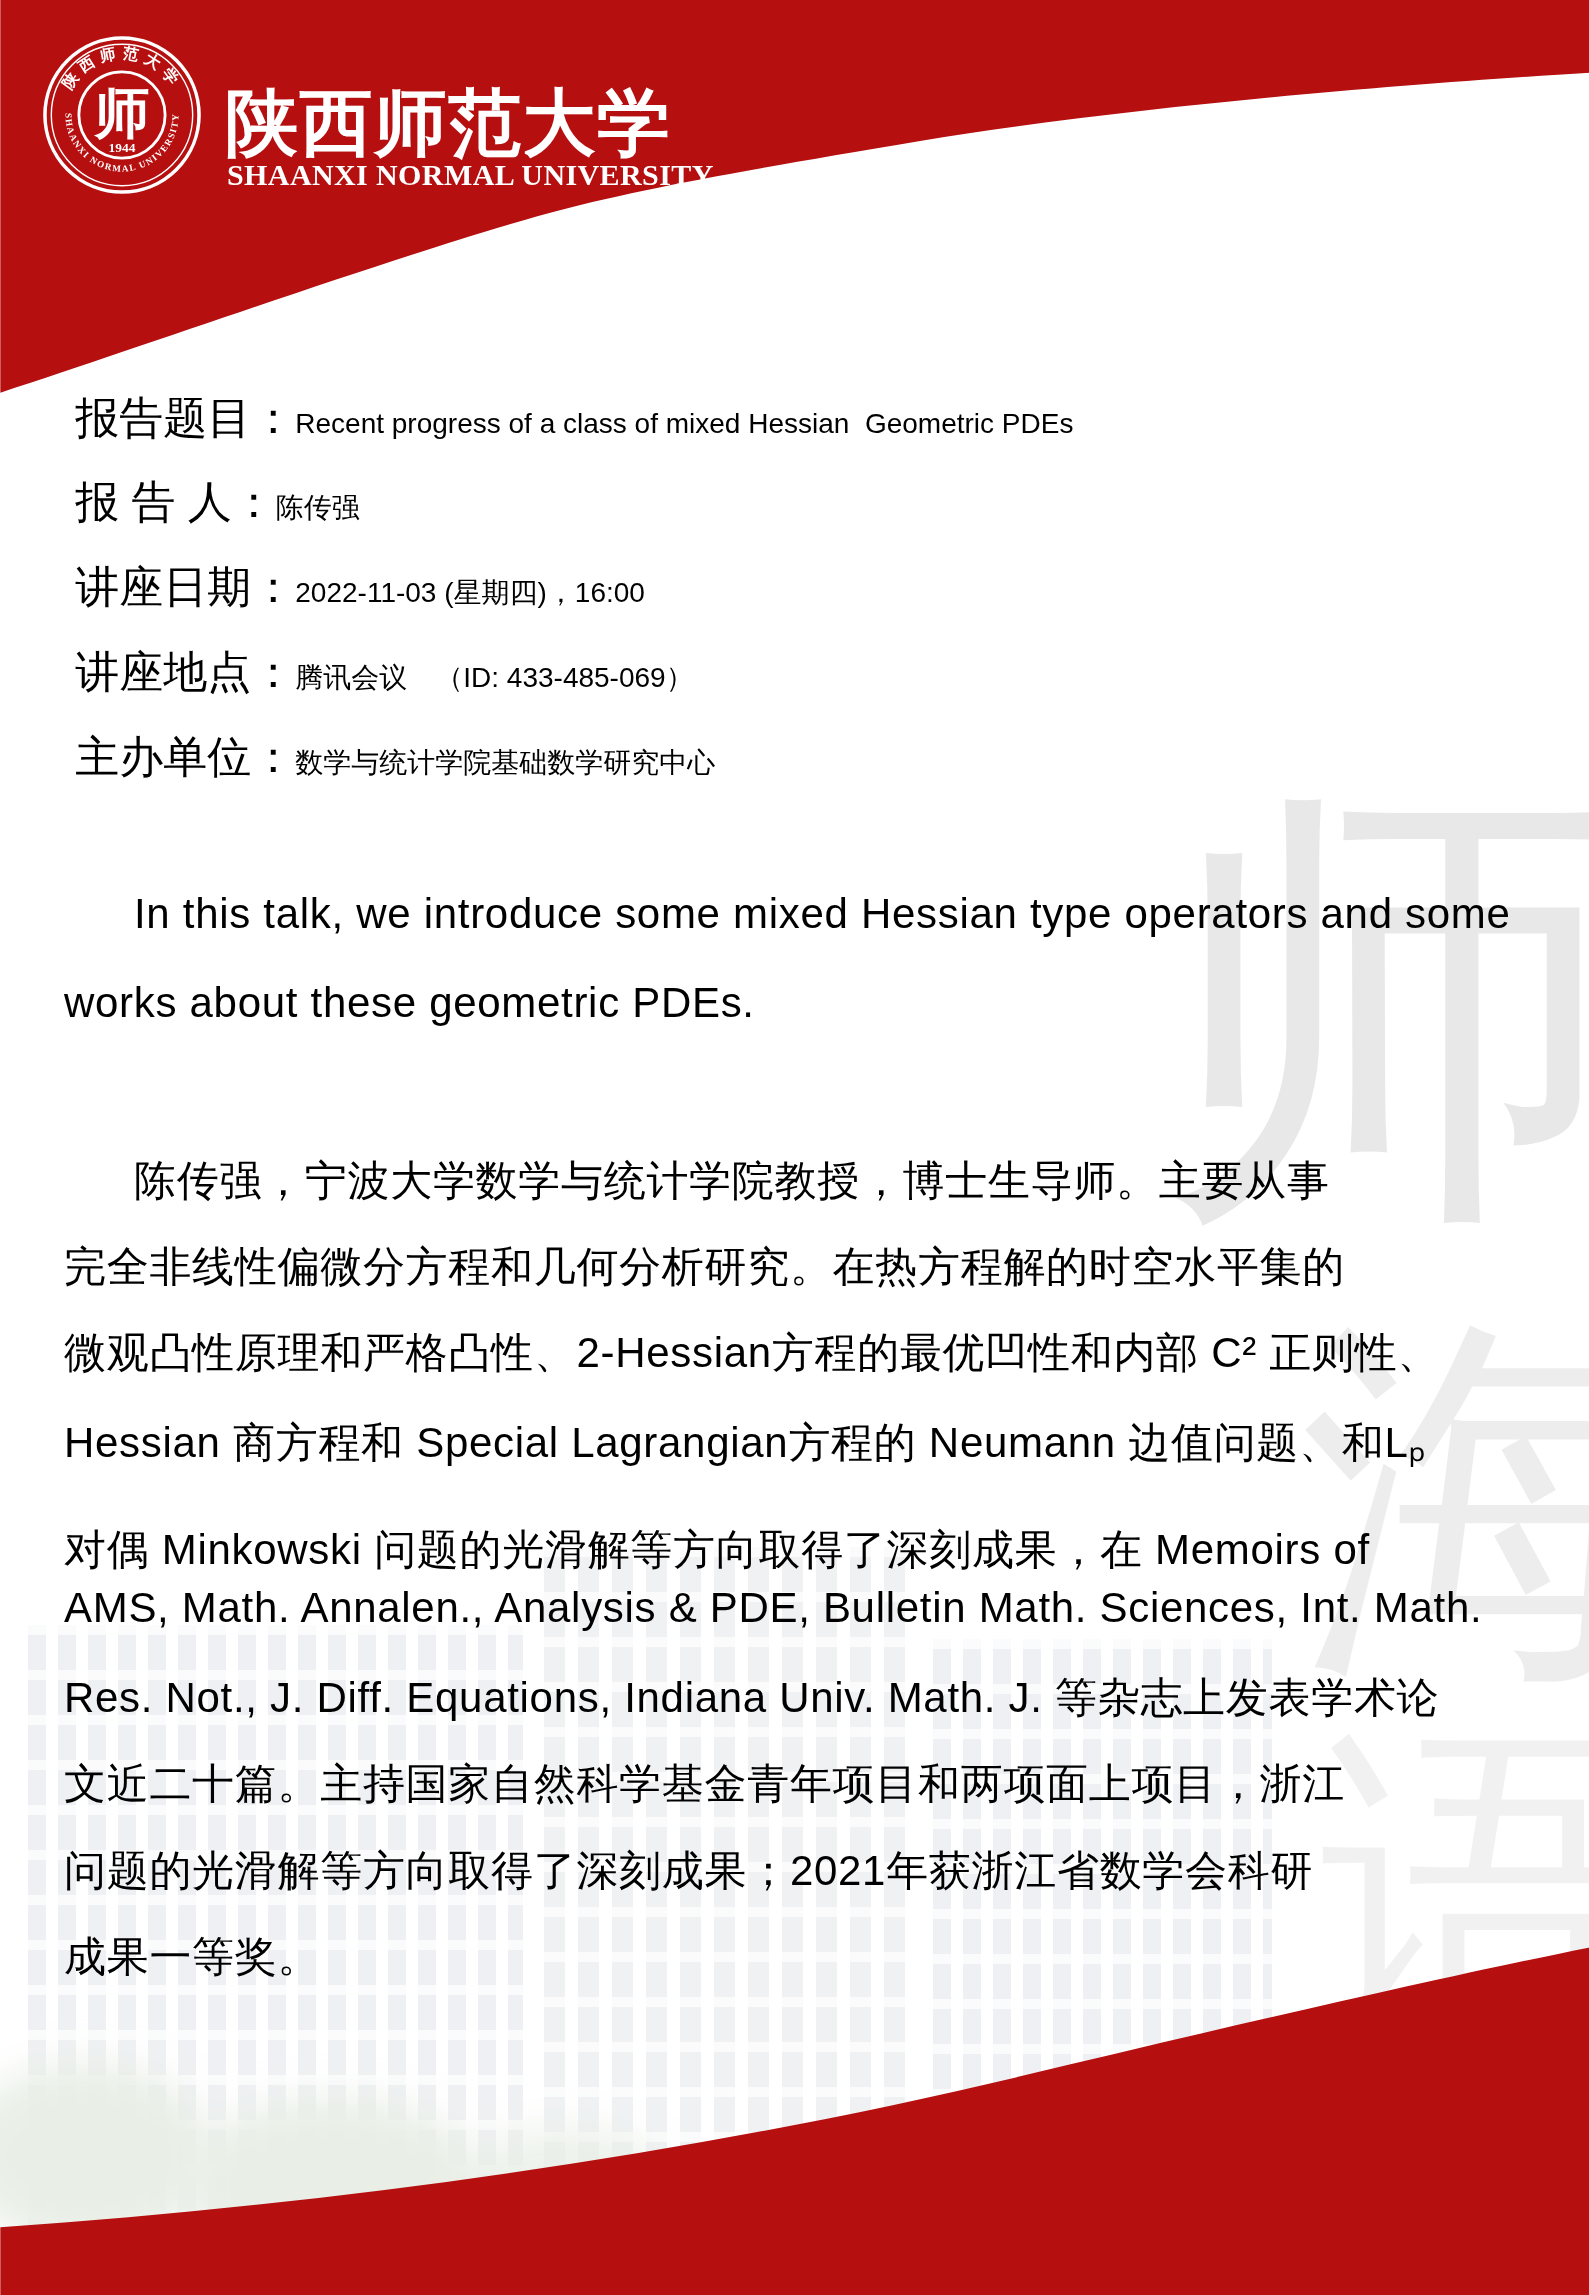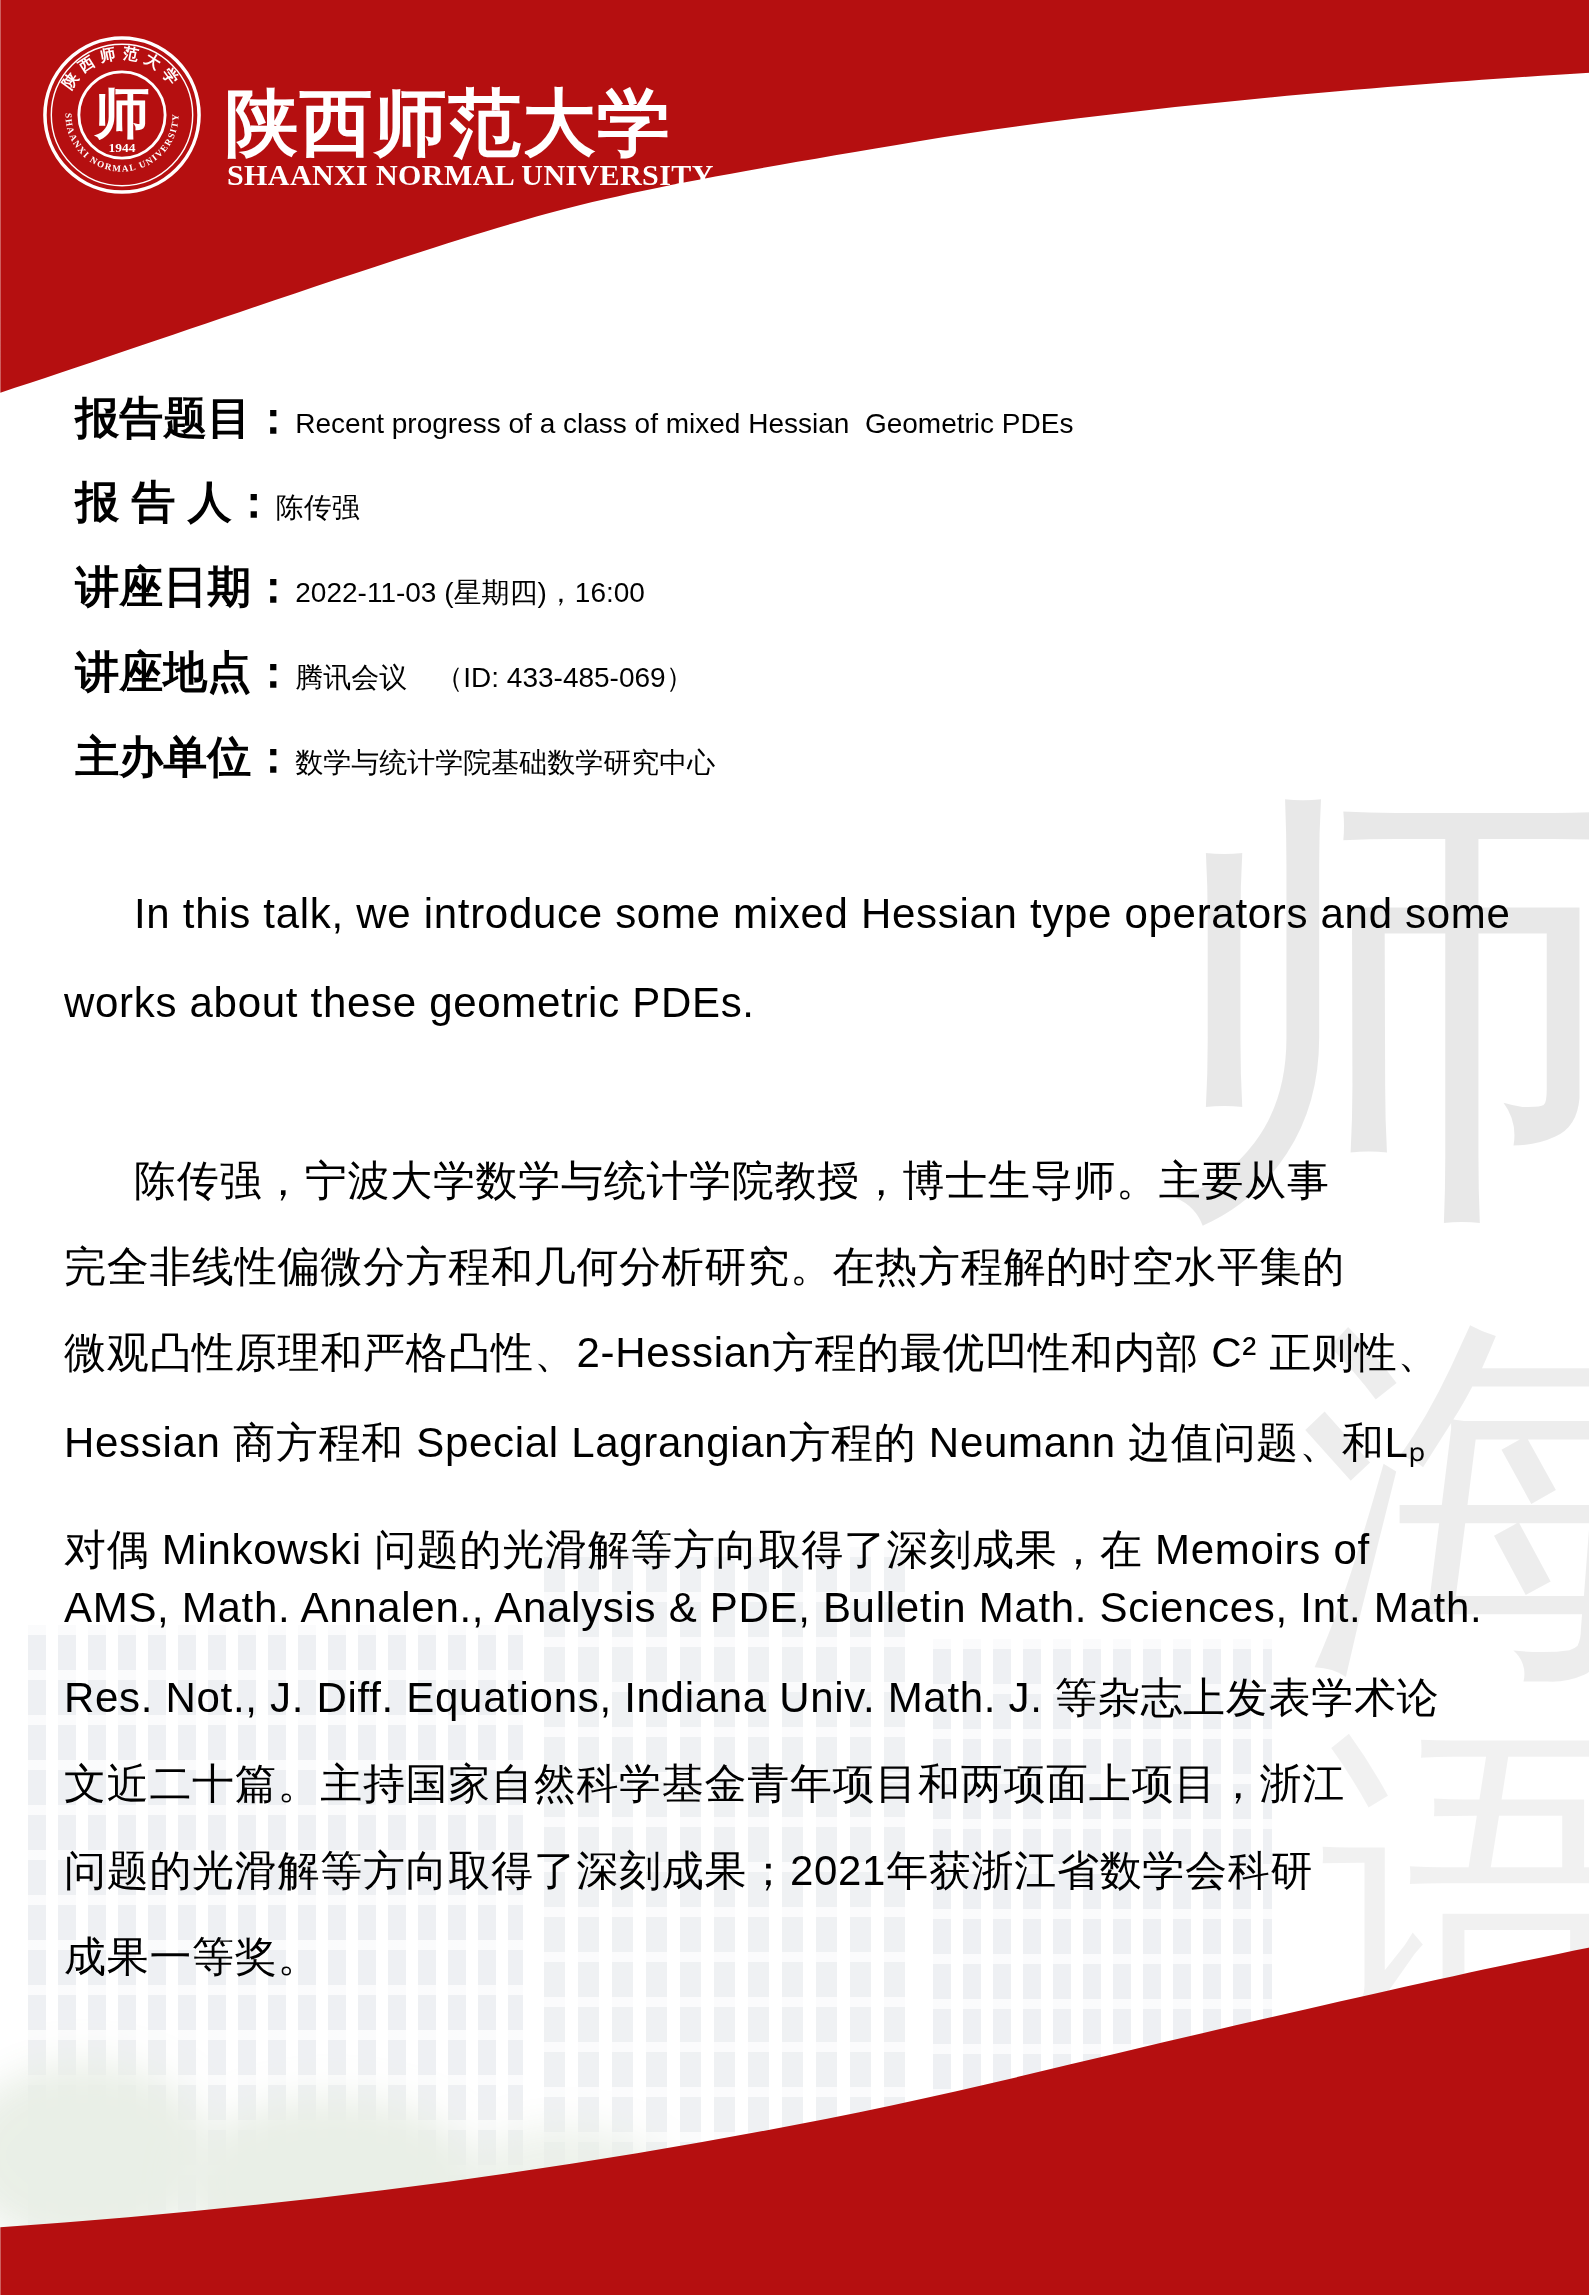--- a/index.html
+++ b/index.html
@@ -44,21 +44,21 @@
   }
   .uni-en{
     position:absolute;left:227px;top:158px;width:452px;
     color:#fff;font-size:30px;font-weight:700;letter-spacing:0.4px;
     font-family:"Liberation Serif",serif;white-space:pre;
   }
 
   
   .content{position:absolute;left:0;top:0;width:1590px;height:2295px;z-index:3;color:#000;}
   .row{position:absolute;left:64px;width:1470px;white-space:pre;}
-  .lab{font-family:"Liberation Sans",sans-serif;font-weight:700;font-size:44px;}
+  .lab{font-family:"Liberation Sans",sans-serif;font-weight:400;font-size:44px;}
   .val{font-family:Liberation Sans, sans-serif;font-size:28px;}
   .line{position:absolute;left:64px;width:1470px;font-family:Liberation Sans, sans-serif;font-size:42px;white-space:pre;letter-spacing:0.7px;}
   .line.indent{left:134px;width:1399px;}
 </style>
 </head>
 <body>
 
 <div class="photo">
   <div class="bldg b1">
       <div class="floors"></div>

